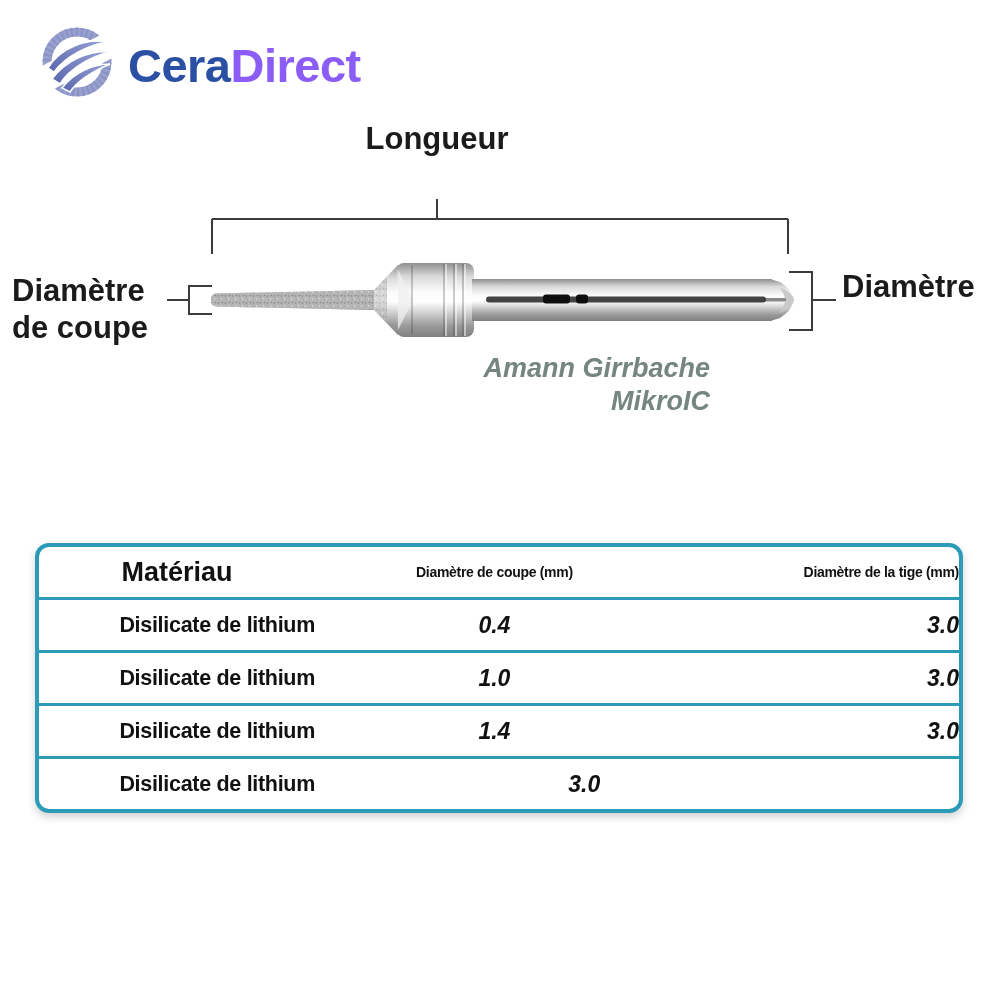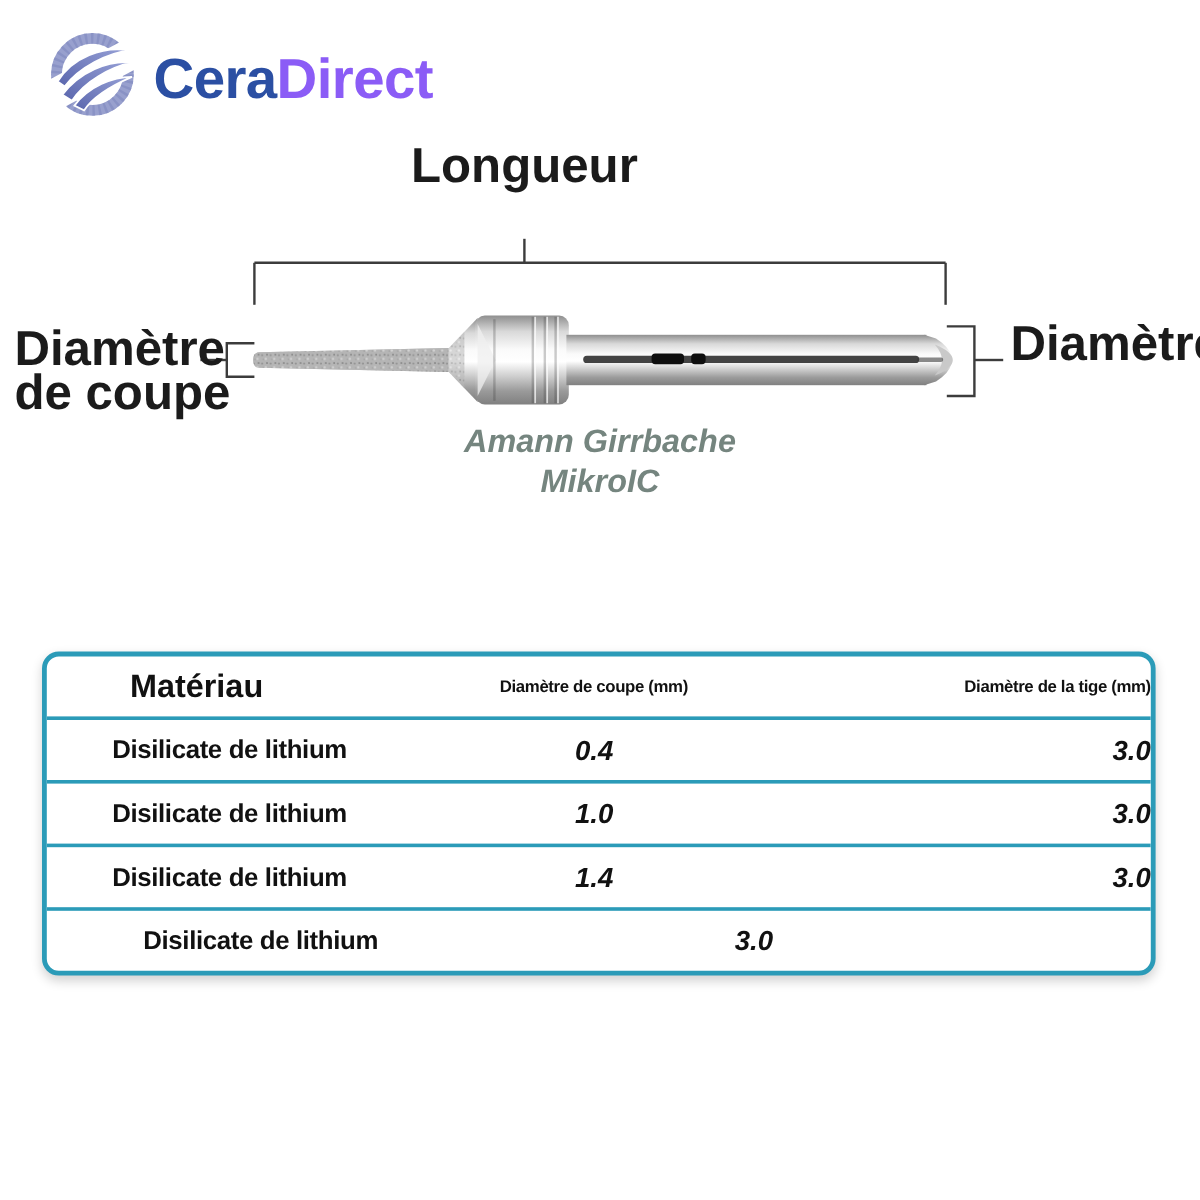--- a/index.html
+++ b/index.html
@@ -7,33 +7,33 @@
   .stage{position:relative;width:1000px;height:1000px;background:#ffffff;overflow:hidden;}
 
   
   .logo{position:absolute;left:38px;top:22px;display:flex;align-items:center;}
   .logo-icon{width:80px;height:80px;}
   .wordmark{font-size:47px;font-weight:800;letter-spacing:-.5px;margin-left:10px;margin-top:6px;}
   .wordmark .w1{color:#2B4FA3;margin-top:18px;}
   .wordmark .w2{color:#8b5cf6;margin-top:25px;}
 
   
-  .dim-label{position:absolute;color:#1b1b1b;font-weight:800;font-size:41px;line-height:37px;}
+  .dim-label{position:absolute;color:#1b1b1b;font-weight:800;font-size:31px;line-height:37px;}
   .lbl-longueur{left:327px;top:120px;width:220px;text-align:center;}
   .lbl-coupe{left:12px;top:272px;text-align:left;}
   .lbl-tige{left:842px;top:268px;text-align:left;}
-  .tool-brand{position:absolute;left:290px;top:352px;width:420px;text-align:center;
+  .tool-brand{position:absolute;left:290px;top:352px;width:420px;text-align:right;
               color:#75857F;font-weight:800;font-style:italic;font-size:27px;line-height:33px;}
   .diagram-svg{position:absolute;left:0;top:0;width:1000px;height:440px;}
 
   
   .spec-table{position:absolute;left:35px;top:543px;width:928px;
               border:4px solid #2B9BB8;border-radius:14px;background:#fff;
               overflow:hidden;box-shadow:0 4px 9px rgba(0,0,0,.18);box-sizing:border-box;}
-  .t-row{display:flex;align-items:center;height:50px;border-top:3px solid #2B9BB8;gap:44px;}
+  .t-row{display:flex;align-items:center;height:50px;border-top:3px solid #2B9BB8;}
   .t-row.t-head{border-top:none;}
   .cell{box-sizing:border-box;}
   .c1{width:30%;padding-left:7px;text-align:right;}
   .c2{width:39%;text-align:center;}
   .c3{width:31%;text-align:right;}
   .t-head .c1{text-align:center;padding-left:0;font-size:27px;font-weight:800;color:#111;}
   .t-head .c2,.t-head .c3{font-size:14px;font-weight:800;color:#111;letter-spacing:-.3px;}
   .t-body .c1{font-size:21.5px;font-weight:800;color:#111;letter-spacing:-.3px;}
   .t-body .c2,.t-body .c3{font-size:23px;font-weight:800;font-style:italic;color:#111;}
 </style>

